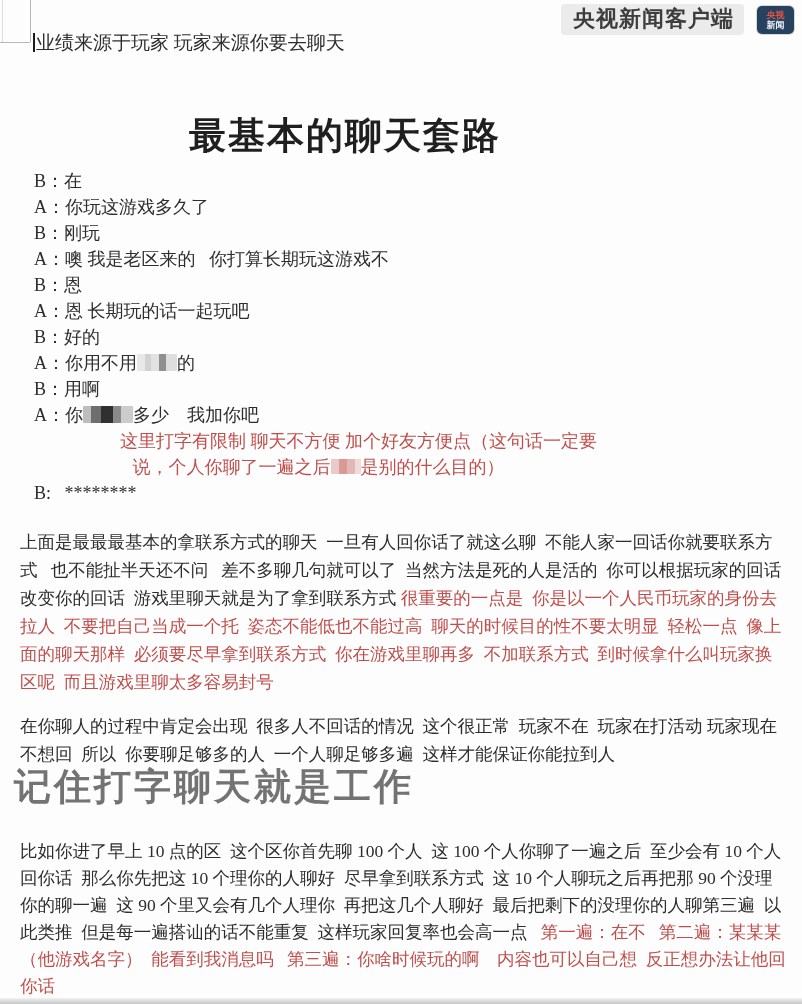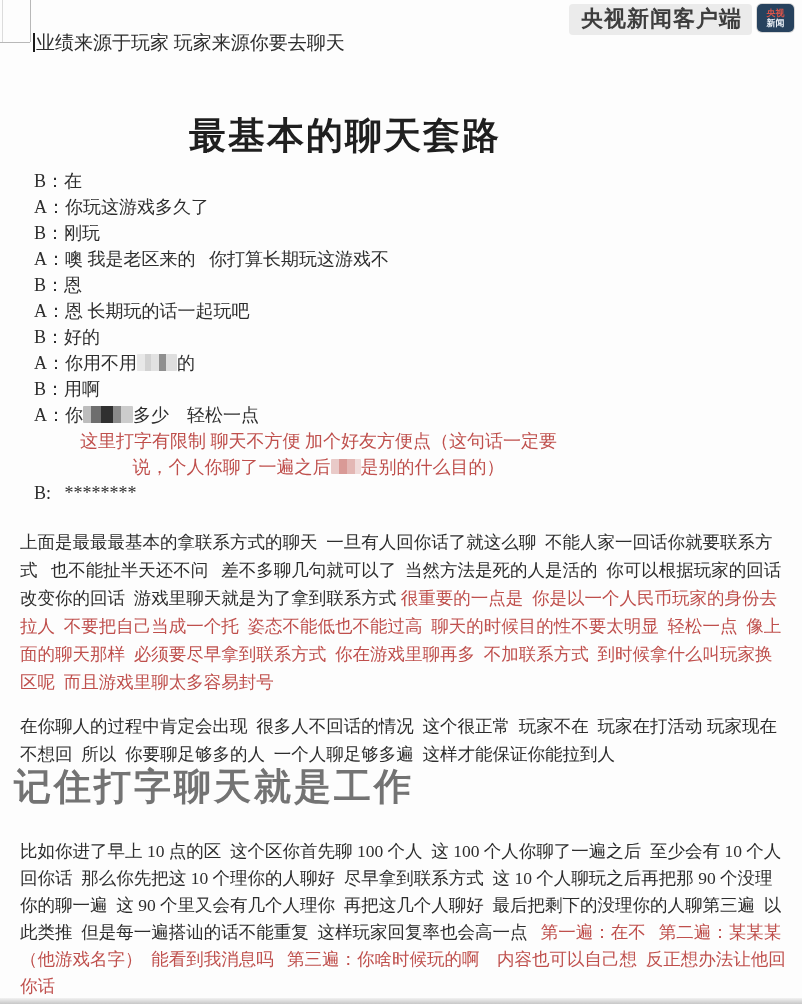--- a/index.html
+++ b/index.html
@@ -10,21 +10,21 @@
     overflow:hidden;
     font-family:"Liberation Serif", serif;
     color:#2d2d2d;
   }
   
   .edge-v{position:absolute;left:2px;top:0;width:1px;height:42px;background:#dcdcdc;}
   .corner-v{position:absolute;left:30px;top:0;width:1px;height:42px;background:#b8b8b8;}
   .corner-h{position:absolute;left:0;top:42px;width:30px;height:1px;background:#b8b8b8;}
 
   
-  .watermark{position:absolute;top:4px;right:8px;display:flex;gap:5px;}
+  .watermark{position:absolute;top:4px;right:8px;display:flex;align-items:center;gap:13px;}
   .wm-badge{
     background:#ebebeb;color:#3d3d3d;font-weight:bold;
     font-size:22px;line-height:26px;padding:2px 10px 3px 12px;border-radius:4px;
     letter-spacing:1px;font-family:"Liberation Sans", sans-serif;
   }
   .wm-logo{
     width:37px;height:28px;border-radius:5px;background:#27425e;
     display:flex;flex-direction:column;align-items:center;justify-content:center;
     font-family:"Liberation Sans", sans-serif;font-weight:bold;
     box-shadow:0 0 0 1px #d8d8d8;
@@ -45,21 +45,21 @@
     font-size:37px;letter-spacing:2px;color:#1f1f1f;
   }
 
   .dialogue{position:absolute;top:168px;left:34px;right:8px;font-size:18px;line-height:26px;}
   .dline{white-space:pre-wrap;}
   .red{color:#bf4f4c;margin-top:28px;}
   .red-note{
     display:inline-block;vertical-align:top;width:557px;margin-left:6px;
     color:#bf4f4c;font-size:18px;line-height:26px;
   }
-  .note-l1{display:block;text-align:center;white-space:pre-wrap;}
+  .note-l1{display:block;text-align:right;white-space:pre-wrap;}
   .note-l2{display:block;text-align:center;white-space:pre-wrap;}
 
   .censor{display:inline-block;height:17px;vertical-align:-2px;border-radius:1px;}
   .censor-light{width:40px;
     background:linear-gradient(90deg,#e8e8e8 0 8px,#d2d2d2 8px 14px,#e2e2e2 14px 22px,#8f8f8f 22px 29px,#dedede 29px 40px);}
   .censor-dark{width:50px;
     background:linear-gradient(90deg,#bdbdbd 0 8px,#6e6e6e 8px 18px,#303030 18px 30px,#8a8a8a 30px 38px,#cccccc 38px 50px);}
   .censor-pink{width:30px;height:15px;vertical-align:-1px;
     background:linear-gradient(90deg,#e9cac8 0 8px,#d99a96 8px 16px,#e3b7b4 16px 24px,#f0dbda 24px 30px);}
 
@@ -101,21 +101,21 @@
   <div class="dialogue">
     <div class="dline"><span>B：</span><span>在</span></div>
     <div class="dline"><span>A：</span><span>你玩这游戏多久了</span></div>
     <div class="dline"><span>B：</span><span>刚玩</span></div>
     <div class="dline"><span>A：</span><span>噢 我是老区来的   你打算长期玩这游戏不</span></div>
     <div class="dline"><span>B：</span><span>恩</span></div>
     <div class="dline"><span>A：</span><span>恩 长期玩的话一起玩吧</span></div>
     <div class="dline"><span>B：</span><span>好的</span></div>
     <div class="dline"><span>A：</span><span>你用不用</span><span class="censor censor-light"></span><span>的</span></div>
     <div class="dline"><span>B：</span><span>用啊</span></div>
-    <div class="dline"><span><span>A：</span><span>你</span><span class="censor censor-dark"></span><span>多少　轻松一点</span></span><span class="red-note"><span class="note-l1">这里打字有限制 聊天不方便 加个好友方便点（这句话一定要</span><span class="note-l2"><span>说，个人你聊了一遍之后</span><span class="censor censor-pink"></span><span>是别的什么目的）</span></span></span></div>
+    <div class="dline"><span><span>A：</span><span>你</span><span class="censor censor-dark"></span><span>多少　我加你吧</span></span><span class="red-note"><span class="note-l1">这里打字有限制 聊天不方便 加个好友方便点（这句话一定要</span><span class="note-l2"><span>说，个人你聊了一遍之后</span><span class="censor censor-pink"></span><span>是别的什么目的）</span></span></span></div>
     <div class="dline"><span>B:</span><span>   ********</span></div>
   </div>
 
   <p class="para para1"><span>上面是最最最基本的拿联系方式的聊天  一旦有人回你话了就这么聊  不能人家一回话你就要联系方式   也不能扯半天还不问   差不多聊几句就可以了  当然方法是死的人是活的  你可以根据玩家的回话改变你的回话  游戏里聊天就是为了拿到联系方式 </span><span class="red">很重要的一点是  你是以一个人民币玩家的身份去拉人  不要把自己当成一个托  姿态不能低也不能过高  聊天的时候目的性不要太明显  轻松一点  像上面的聊天那样  必须要尽早拿到联系方式  你在游戏里聊再多  不加联系方式  到时候拿什么叫玩家换区呢  而且游戏里聊太多容易封号</span></p>
 
   <p class="para para2">在你聊人的过程中肯定会出现  很多人不回话的情况  这个很正常  玩家不在  玩家在打活动 玩家现在不想回  所以  你要聊足够多的人  一个人聊足够多遍  这样才能保证你能拉到人</p>
 
   <h2 class="red-heading">记住打字聊天就是工作</h2>
 
   <p class="para para3"><span>比如你进了早上 10 点的区  这个区你首先聊 100 个人  这 100 个人你聊了一遍之后  至少会有 10 个人回你话  那么你先把这 10 个理你的人聊好  尽早拿到联系方式  这 10 个人聊玩之后再把那 90 个没理你的聊一遍  这 90 个里又会有几个人理你  再把这几个人聊好  最后把剩下的没理你的人聊第三遍  以此类推  但是每一遍搭讪的话不能重复  这样玩家回复率也会高一点   </span><span class="red">第一遍：在不   第二遍：某某某（他游戏名字）  能看到我消息吗   第三遍：你啥时候玩的啊    内容也可以自己想  反正想办法让他回你话</span></p>

